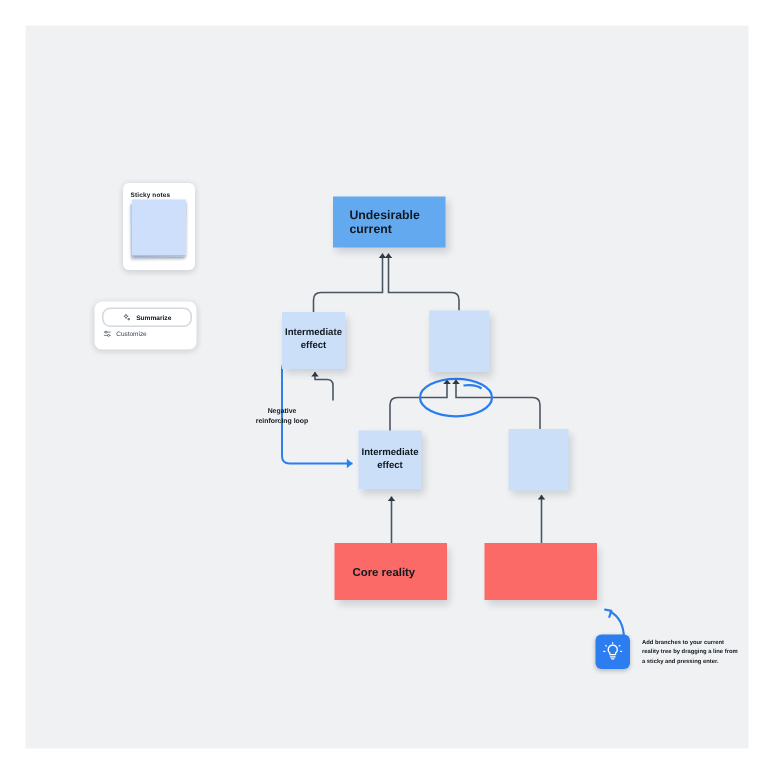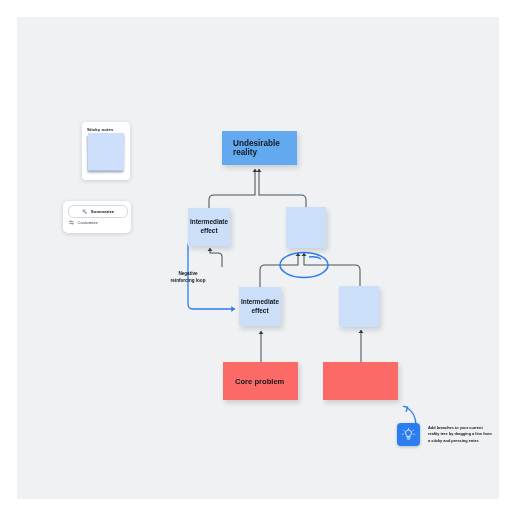--- a/index.html
+++ b/index.html
@@ -160,41 +160,41 @@
 
       <g fill="none" stroke="#2b7df0" stroke-width="1.3">
         <path d="M176,224 Q171,224 171,229 L171,287 Q171,292 176,292 L218,292" marker-end="url(#ahb)"></path>
 
         <ellipse cx="287" cy="248" rx="24" ry="12.5" stroke-width="1.5"></ellipse>
         <path d="M292,240 q8,-1 12,2" stroke-width="1.5"></path>
       </g>
     </svg>
 
     <div class="node dark-blue" style="left:205px;top:114px;width:75px;height:34px;">
-      <span>Undesirable reality</span>
+      <span>Undesirable current</span>
     </div>
 
     <div class="node light-blue" style="left:171px;top:191px;width:42px;height:38px;">
       <span>Intermediate<br>effect</span>
     </div>
 
     <div class="node light-blue" style="left:269px;top:190px;width:40px;height:41px;">
       <span></span>
     </div>
 
     <div class="node light-blue" style="left:222px;top:270px;width:42px;height:39px;">
       <span>Intermediate<br>effect</span>
     </div>
 
     <div class="node light-blue" style="left:322px;top:269px;width:40px;height:41px;">
       <span></span>
     </div>
 
     <div class="node red" style="left:206px;top:345px;width:75px;height:38px;">
-      <span>Core problem</span>
+      <span>Core reality</span>
     </div>
 
     <div class="node red" style="left:306px;top:345px;width:75px;height:38px;">
       <span></span>
     </div>
 
     <div class="loop-label" style="left:148px;top:254px;">
       <div>Negative</div>
       <div>reinforcing loop</div>
     </div>

